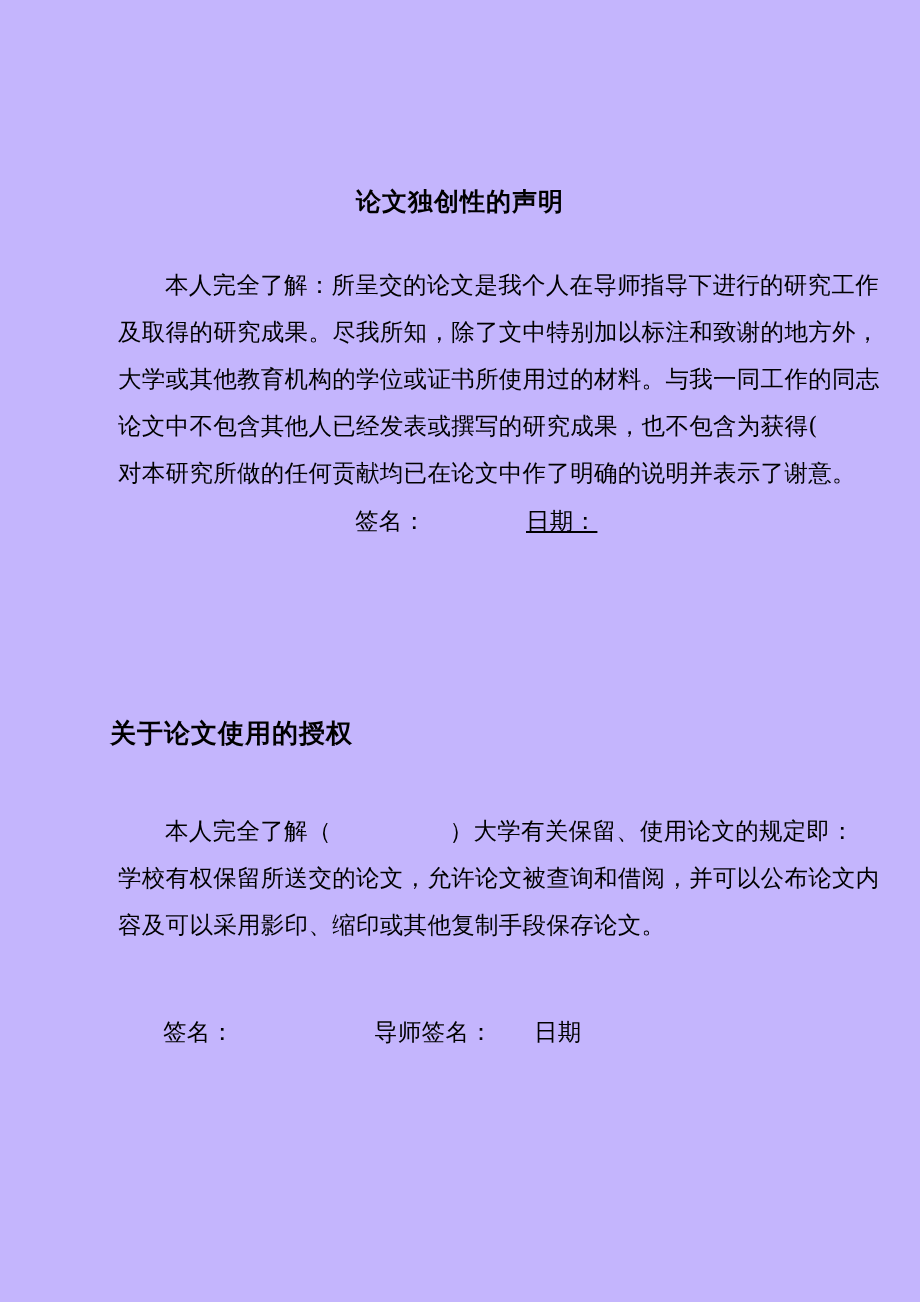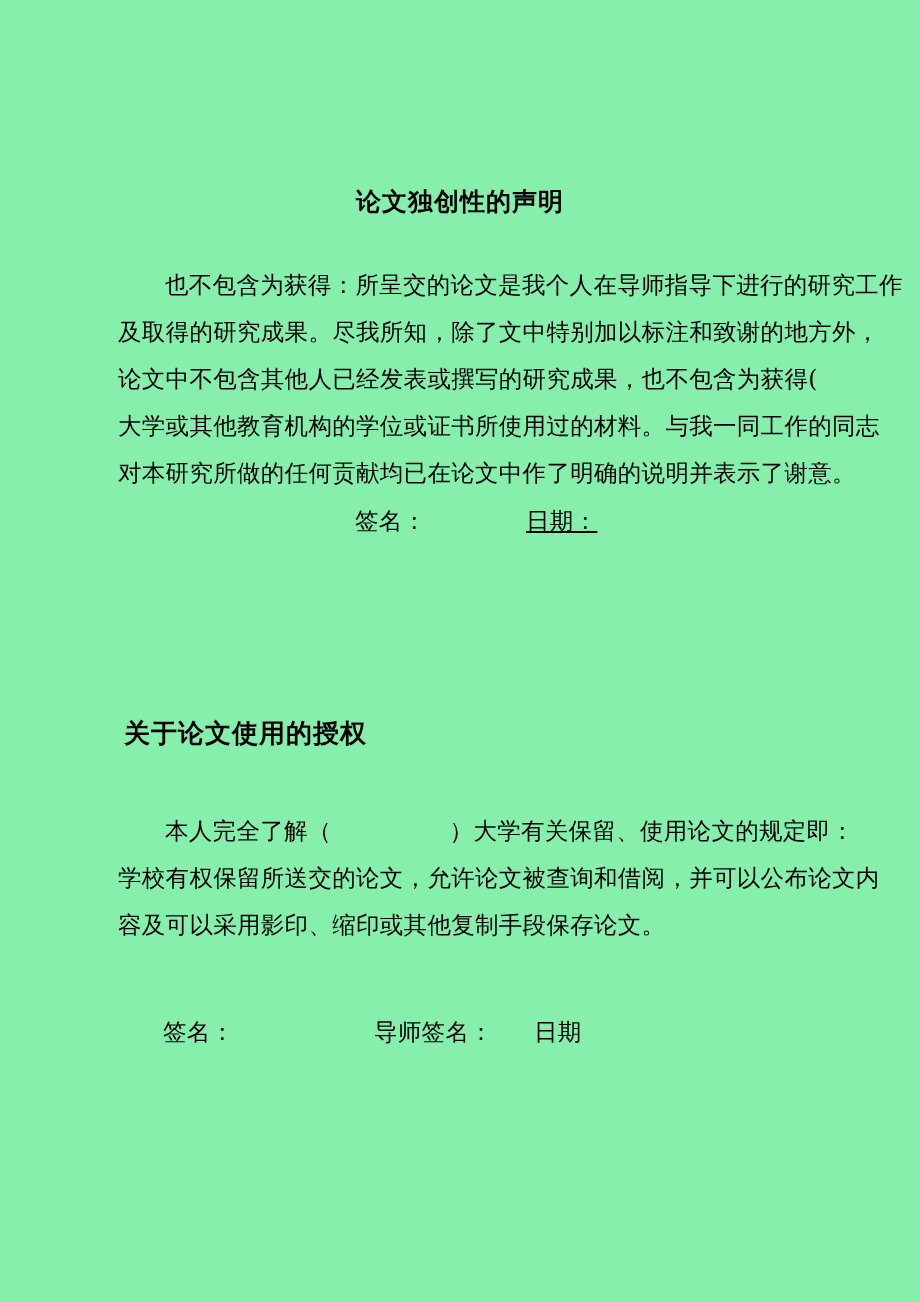--- a/index.html
+++ b/index.html
@@ -6,42 +6,42 @@
   html, body {
     margin: 0;
     padding: 0;
     background: #ffffff;
   }
   .page {
     position: relative;
     width: 920px;
     height: 1302px;
     margin: 0 auto;
-    background: #86efac;
+    background: #c4b5fd;
     color: #000000;
     font-family: "DejaVu Serif", "Liberation Serif", serif;
     overflow: hidden;
   }
 
   
   .doc-title {
     position: absolute;
     left: 0;
     top: 186px;
     width: 920px;
     text-align: center;
     font-family: "DejaVu Sans", "Liberation Sans", sans-serif;
     font-weight: bold;
     font-size: 25px;
     letter-spacing: 1px;
     line-height: 32px;
   }
   .section-heading {
     position: absolute;
-    left: 124px;
+    left: 110px;
     top: 716px;
     font-family: "DejaVu Sans", "Liberation Sans", sans-serif;
     font-weight: bold;
     font-size: 26px;
     letter-spacing: 1px;
     line-height: 34px;
   }
 
   
   .body-block {
@@ -97,33 +97,33 @@
 </head>
 <body>
 
 <div class="page">
 
   <div class="doc-title">论文独创性的声明</div>
 
   <div class="body-block" id="decl-body">
 
     <div class="body-line indent2">
-      <span>也不包含为获得：所呈交的论文是我个人在导师指导下进行的研究工作</span>
+      <span>本人完全了解：所呈交的论文是我个人在导师指导下进行的研究工作</span>
     </div>
 
     <div class="body-line">
       <span>及取得的研究成果。尽我所知，除了文中特别加以标注和致谢的地方外，</span>
     </div>
 
     <div class="body-line">
-      <span>论文中不包含其他人已经发表或撰写的研究成果，也不包含为获得(</span><span class="gap-paren"></span>
+      <span>大学或其他教育机构的学位或证书所使用过的材料。与我一同工作的同志</span>
     </div>
 
     <div class="body-line">
-      <span>大学或其他教育机构的学位或证书所使用过的材料。与我一同工作的同志</span>
+      <span>论文中不包含其他人已经发表或撰写的研究成果，也不包含为获得(</span><span class="gap-paren"></span>
     </div>
 
     <div class="body-line">
       <span>对本研究所做的任何贡献均已在论文中作了明确的说明并表示了谢意。</span>
     </div>
   </div>
 
   <div class="sig-row" id="decl-sign-row">
     <span class="sig-field" id="decl-sig-name">签名：</span>
     <span class="sig-field" id="decl-sig-date">日期：</span>

